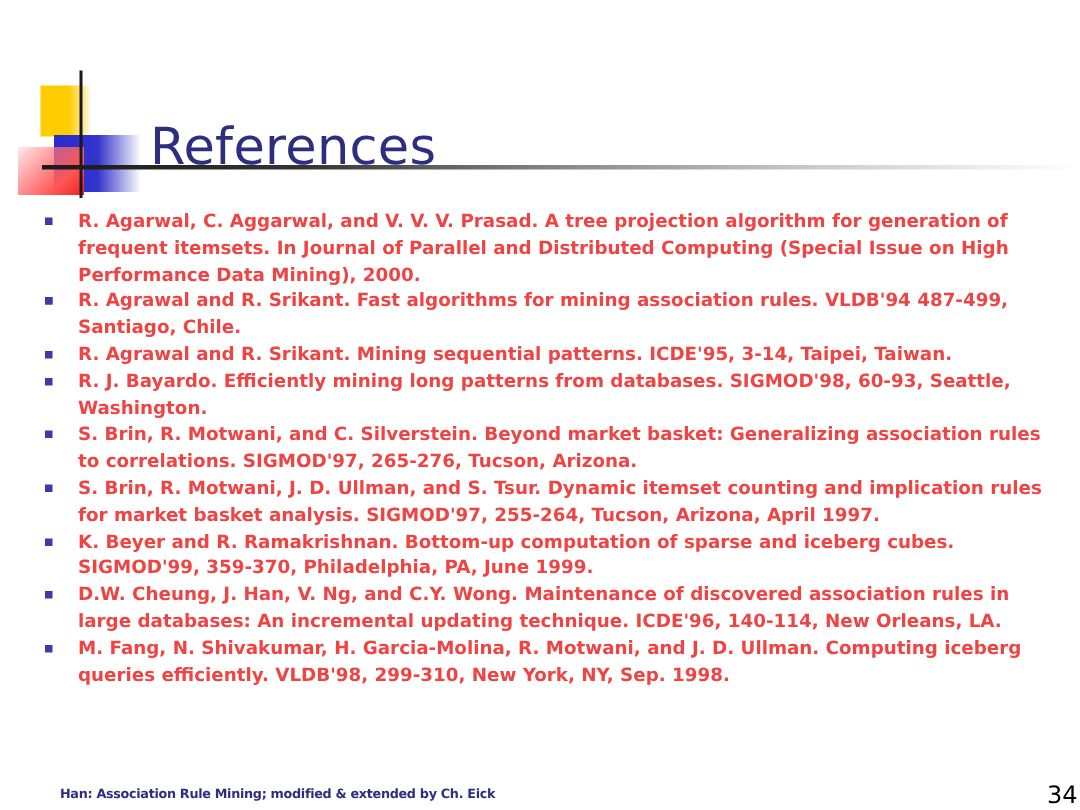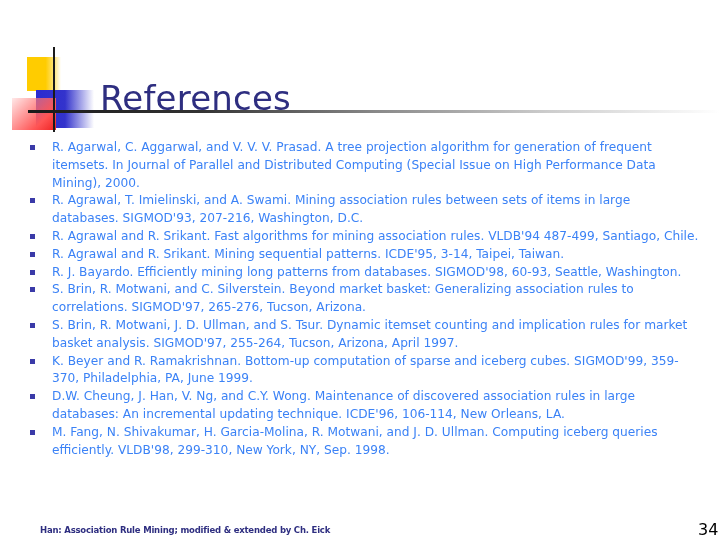--- a/index.html
+++ b/index.html
@@ -9,21 +9,21 @@
     background:linear-gradient(to right, #ffcc00 0%, #ffcc00 55%, rgba(255,204,0,0.4) 85%, rgba(255,255,255,0) 100%); }
   .deco .blue { position:absolute; left:36px; top:90px; width:58px; height:38px;
     background:linear-gradient(to right, #2b2bd0 0%, #3333cc 50%, rgba(51,51,204,0.3) 85%, rgba(255,255,255,0) 100%); }
   .deco .red { position:absolute; left:12px; top:98px; width:44px; height:32px;
     background:linear-gradient(135deg, rgba(255,200,200,0.4) 0%, #ff5555 70%, #ee2222 100%); }
   .deco .vline { position:absolute; left:53px; top:47px; width:2px; height:85px; background:#1a1a1a; }
   .deco .hline { position:absolute; left:28px; top:110px; width:692px; height:3px;
     background:linear-gradient(to right, #1a1a1a 0%, #333 25%, #888 50%, #ccc 75%, #fff 100%); }
   .title { position:absolute; left:100px; top:58px; font-size:34px; color:#2e2e80; font-family:"DejaVu Sans", sans-serif; letter-spacing:0.2px;margin-top:20px; }
   .refs { position:absolute; left:0; top:139px; width:720px; margin:0; padding:0; list-style:none; }
-  .ref { position:relative; padding-left:52px; padding-right:20px; font-size:12.2px; line-height:17.8px; color:#3b82f6; margin:0; }
+  .ref { position:relative; padding-left:52px; padding-right:20px; font-size:12.2px; line-height:17.8px; color:#ef4444; margin:0;font-weight:bold; }
   .ref .bullet { position:absolute; left:30px; top:6px; width:5px; height:5px; background:#3a3aa8; }
   .ref .text { display:block; }
   .footer { position:absolute; left:8px; top:525px; font-size:8.5px; font-weight:bold; color:#2e2e80; font-family:"DejaVu Sans", sans-serif; letter-spacing:-0.2px;padding-left:32px; }
   .pagenum { position:absolute; left:698px; top:520px; font-size:16px; color:#000; }
 </style>
 </head>
 <body>
 
 <div class="deco">
   <div class="yellow"></div>
@@ -35,21 +35,20 @@
 
 <div class="title">References</div>
 
 <ul class="refs">
   <li class="ref">
       <span class="bullet"></span>
       <span class="text">R. Agarwal, C. Aggarwal, and V. V. V. Prasad. A tree projection algorithm for generation of frequent itemsets. In Journal of Parallel and Distributed Computing (Special Issue on High Performance Data Mining), 2000.</span>
     </li>
   <li class="ref">
       <span class="bullet"></span>
-      <span class="text">R. Agrawal, T. Imielinski, and A. Swami.  Mining association rules between sets of items in large databases.  SIGMOD'93, 207-216, Washington, D.C.</span>
     </li>
   <li class="ref">
       <span class="bullet"></span>
       <span class="text">R. Agrawal and R. Srikant. Fast algorithms for mining association rules. VLDB'94 487-499, Santiago, Chile.</span>
     </li>
   <li class="ref">
       <span class="bullet"></span>
       <span class="text">R. Agrawal and R. Srikant. Mining sequential patterns. ICDE'95, 3-14, Taipei, Taiwan.</span>
     </li>
   <li class="ref">
@@ -63,21 +62,21 @@
   <li class="ref">
       <span class="bullet"></span>
       <span class="text">S. Brin, R. Motwani, J. D. Ullman, and S. Tsur. Dynamic itemset counting and implication rules for market basket analysis. SIGMOD'97, 255-264, Tucson, Arizona, April 1997.</span>
     </li>
   <li class="ref">
       <span class="bullet"></span>
       <span class="text">K. Beyer and R. Ramakrishnan. Bottom-up computation of sparse and iceberg cubes. SIGMOD'99, 359-370, Philadelphia, PA, June 1999.</span>
     </li>
   <li class="ref">
       <span class="bullet"></span>
-      <span class="text">D.W. Cheung, J. Han, V. Ng, and C.Y. Wong. Maintenance of discovered association rules in large databases: An incremental updating technique. ICDE'96, 106-114, New Orleans,  LA.</span>
+      <span class="text">D.W. Cheung, J. Han, V. Ng, and C.Y. Wong. Maintenance of discovered association rules in large databases: An incremental updating technique. ICDE'96, 140-114, New Orleans,  LA.</span>
     </li>
   <li class="ref">
       <span class="bullet"></span>
       <span class="text">M. Fang, N. Shivakumar, H. Garcia-Molina, R. Motwani, and J. D. Ullman. Computing iceberg queries efficiently. VLDB'98, 299-310, New York, NY, Sep. 1998.</span>
     </li>
 </ul>
 
 <div class="footer">Han: Association Rule Mining; modified &amp; extended by Ch. Eick</div>
 <div class="pagenum">34</div>
 

